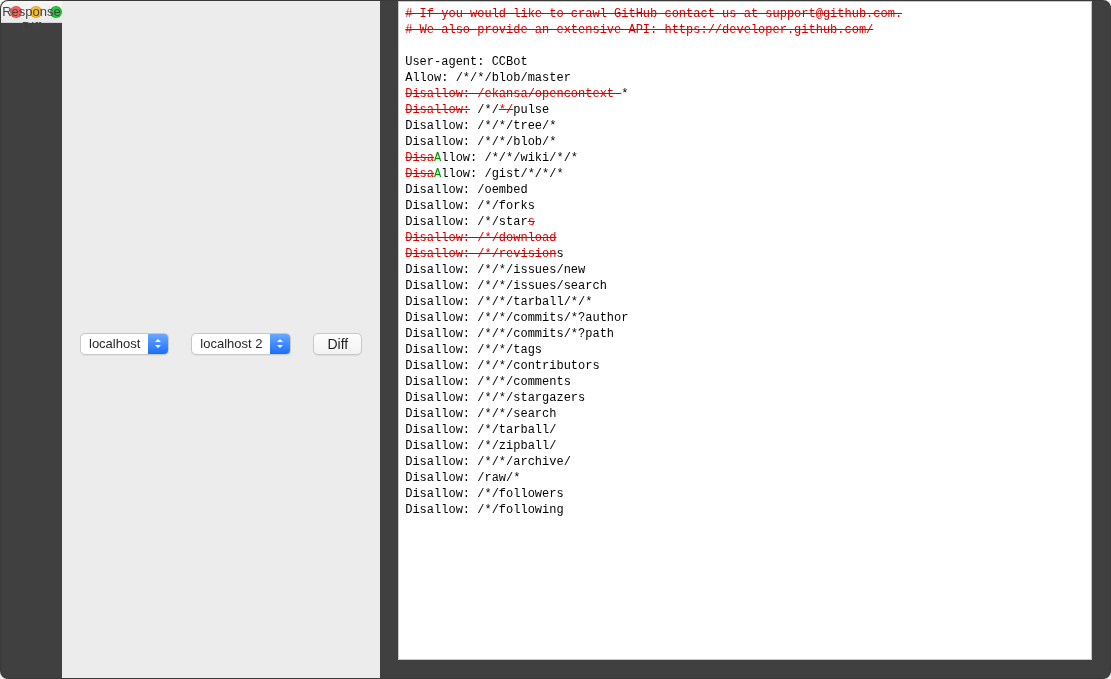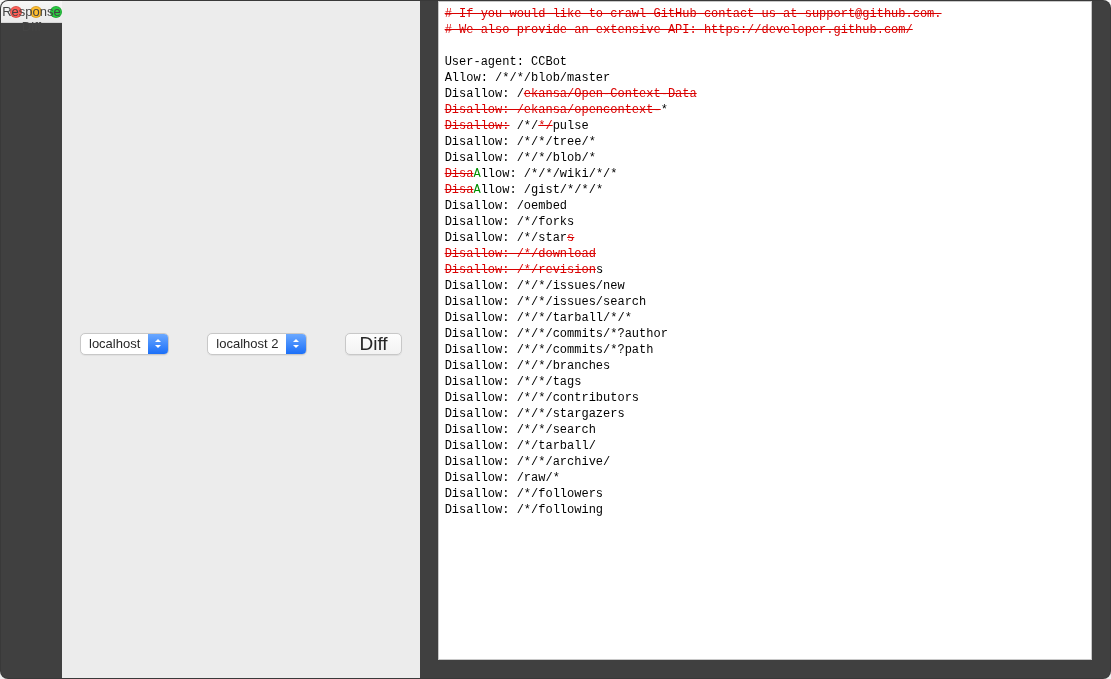--- a/index.html
+++ b/index.html
@@ -53,21 +53,21 @@
     color: #444;
     font-weight: 400;
     pointer-events: none;
   }
 
   
   .toolbar {
     padding: 18px 18px 10px 18px;
     display: flex;
     align-items: center;
-    gap: 38px;
+    gap: 22px;
     background: #ececec;
   }
   .select {
     flex: 1;
     height: 22px;
     background: #fff;
     border: 1px solid #c8c8c8;
     border-radius: 5px;
     display: flex;
     align-items: center;
@@ -94,21 +94,21 @@
     align-items: center;
     justify-content: center;
     gap: 1px;
   }
   .sel-cap svg { width: 8px; height: 5px; }
   .sel-cap svg path { fill: #fff; }
 
   .diff-btn {
     height: 22px;
     padding: 0 13px;
-    font-size: 19px;
+    font-size: 14px;
     color: #262626;
     background: linear-gradient(#fdfdfd, #f3f3f3);
     border: 1px solid #c8c8c8;
     border-radius: 5px;
     box-shadow: 0 0.5px 1px rgba(0,0,0,0.07);
     display: flex;
     align-items: center;
     cursor: default;
   }
 
@@ -186,42 +186,42 @@
     </div>
   </div>
 
   <div class="content-wrap">
     <div class="content-scroll" id="diff-scroll">
         <div class="diff-line"><span class="del"># If you would like to crawl GitHub contact us at support@github.com.</span></div>
         <div class="diff-line"><span class="del"># We also provide an extensive API: https://developer.github.com/</span></div>
         <div class="diff-line blank">&nbsp;</div>
         <div class="diff-line"><span>User-agent: CCBot</span></div>
         <div class="diff-line"><span>Allow: /*/*/blob/master</span></div>
-        <div class="diff-line"><span>Disallow: /</span><span class="del">ekansa/Open-Context-Data</span></div>
         <div class="diff-line"><span class="del">Disallow: /ekansa/opencontext-</span><span>*</span></div>
         <div class="diff-line"><span class="del">Disallow:</span><span> /*/</span><span class="del">*/</span><span>pulse</span></div>
         <div class="diff-line"><span>Disallow: /*/*/tree/*</span></div>
         <div class="diff-line"><span>Disallow: /*/*/blob/*</span></div>
         <div class="diff-line"><span class="del">Disa</span><span class="ins">A</span><span>llow: /*/*/wiki/*/*</span></div>
         <div class="diff-line"><span class="del">Disa</span><span class="ins">A</span><span>llow: /gist/*/*/*</span></div>
         <div class="diff-line"><span>Disallow: /oembed</span></div>
         <div class="diff-line"><span>Disallow: /*/forks</span></div>
         <div class="diff-line"><span>Disallow: /*/star</span><span class="del">s</span></div>
         <div class="diff-line"><span class="del">Disallow: /*/download</span></div>
         <div class="diff-line"><span class="del">Disallow: /*/revision</span><span>s</span></div>
         <div class="diff-line"><span>Disallow: /*/*/issues/new</span></div>
         <div class="diff-line"><span>Disallow: /*/*/issues/search</span></div>
         <div class="diff-line"><span>Disallow: /*/*/tarball/*/*</span></div>
         <div class="diff-line"><span>Disallow: /*/*/commits/*?author</span></div>
         <div class="diff-line"><span>Disallow: /*/*/commits/*?path</span></div>
-        <div class="diff-line"><span>Disallow: /*/*/branches</span></div>
         <div class="diff-line"><span>Disallow: /*/*/tags</span></div>
         <div class="diff-line"><span>Disallow: /*/*/contributors</span></div>
+        <div class="diff-line"><span>Disallow: /*/*/comments</span></div>
         <div class="diff-line"><span>Disallow: /*/*/stargazers</span></div>
         <div class="diff-line"><span>Disallow: /*/*/search</span></div>
         <div class="diff-line"><span>Disallow: /*/tarball/</span></div>
+        <div class="diff-line"><span>Disallow: /*/zipball/</span></div>
         <div class="diff-line"><span>Disallow: /*/*/archive/</span></div>
         <div class="diff-line"><span>Disallow: /raw/*</span></div>
         <div class="diff-line"><span>Disallow: /*/followers</span></div>
         <div class="diff-line"><span>Disallow: /*/following</span></div>
       </div>
   </div>
 </div>
 
 </body></html>

